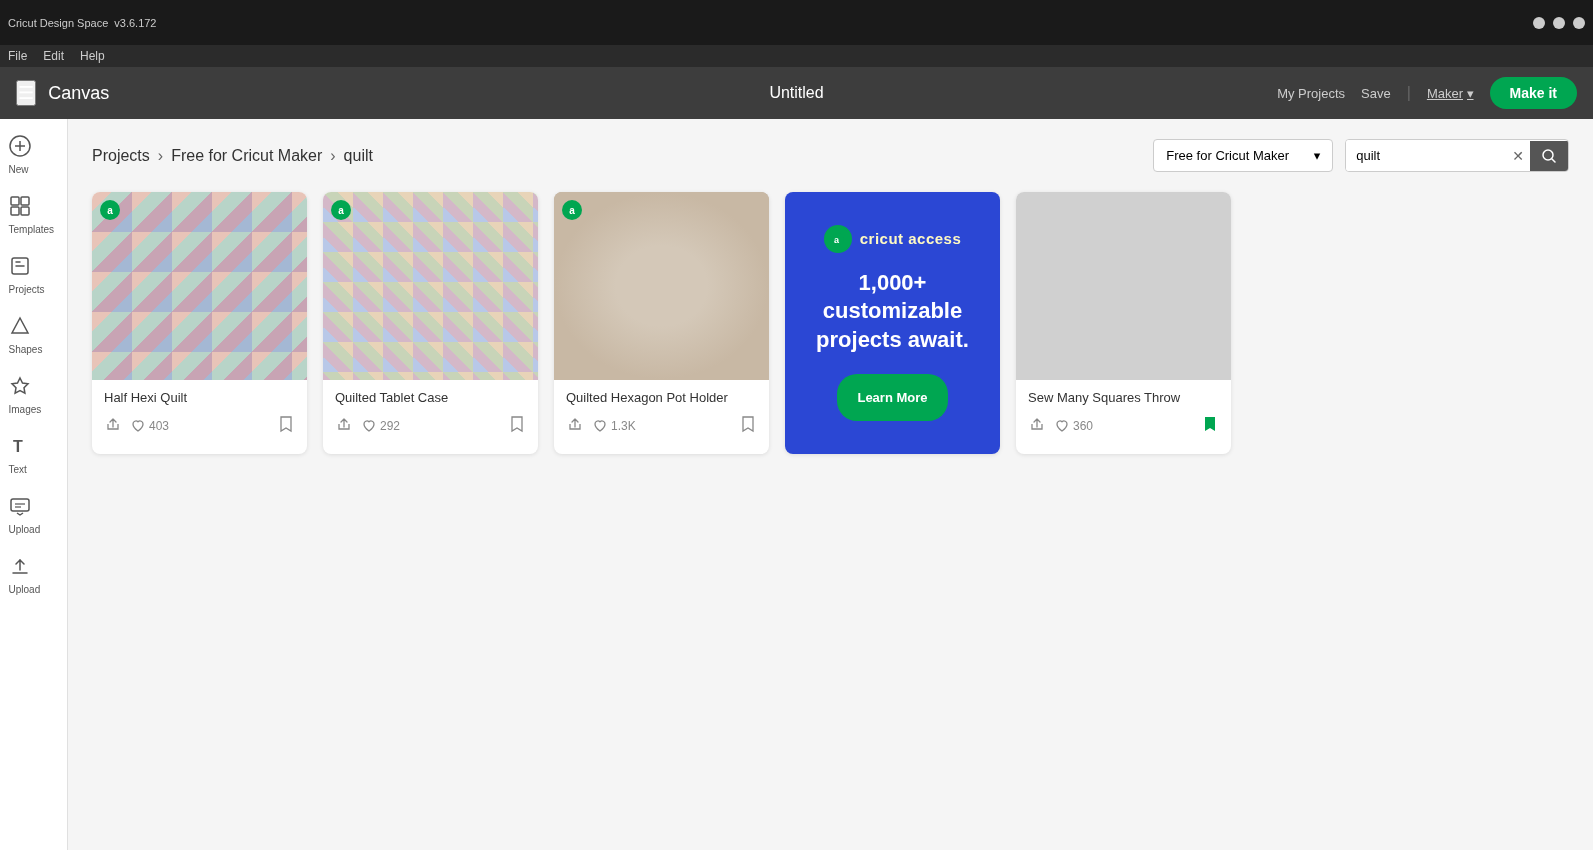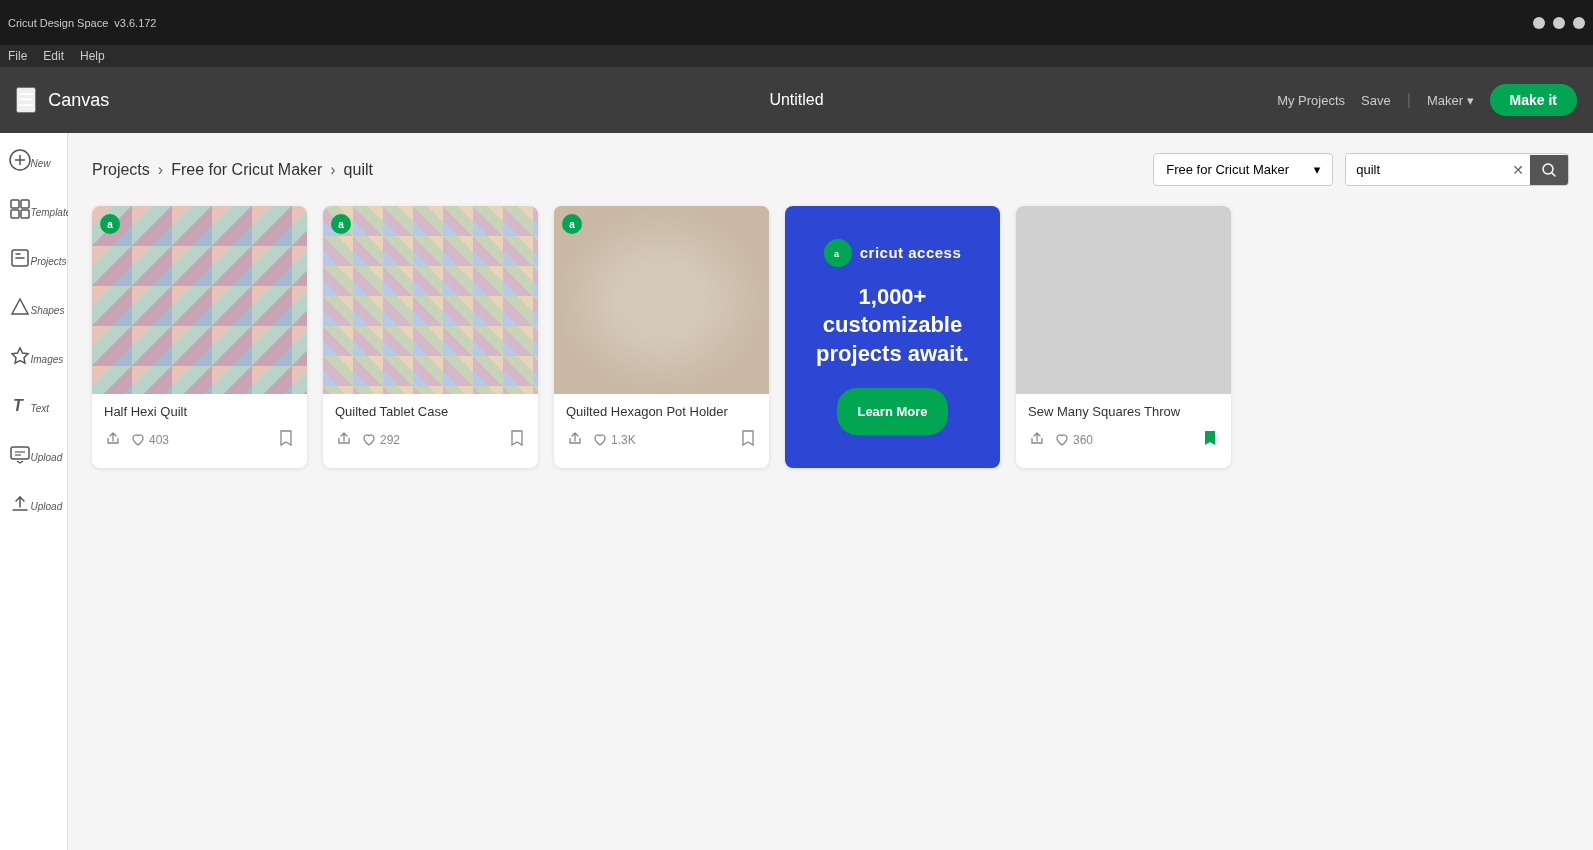--- a/index.html
+++ b/index.html
@@ -50,21 +50,21 @@
       gap: 16px;
     }
     .menu-item {
       color: #ccc;
       font-size: 12px;
       cursor: pointer;
     }
 
     
     .app-header {
-      height: 66px;
+      height: 52px;
       background: #3d3d3d;
       display: flex;
       align-items: center;
       padding: 0 16px;
       position: relative;
     }
     .hamburger-btn {
       color: white;
       font-size: 18px;
       cursor: pointer;
@@ -94,20 +94,21 @@
       cursor: pointer;
     }
     .header-divider { color: #666; }
     .maker-btn {
       color: #ccc;
       font-size: 13px;
       cursor: pointer;
       display: flex;
       align-items: flex-start;
       gap: 4px;
+      text-decoration: underline;
     }
     .make-it-btn {
       background: #00a651;
       color: white;
       border: none;
       border-radius: 20px;
       padding: 8px 20px;
       font-size: 14px;
       font-weight: 600;
       cursor: pointer;
@@ -125,28 +126,27 @@
       background: #ffffff;
       border-right: 1px solid #e0e0e0;
       display: flex;
       flex-direction: column;
       align-items: center;
       padding: 8px 0;
       gap: 4px;
     }
     .sidebar-item {
       display: flex;
-      flex-direction: row;
-      align-items: center;
+      flex-direction: column;
+      align-items: flex-start;
       padding: 8px 4px;
       cursor: pointer;
       border-radius: 6px;
       width: 58px;
       color: #555;
-      font-style: italic;
     }
     .sidebar-icon {
       font-size: 20px;
       margin-bottom: 2px;
     }
     .sidebar-label {
       font-size: 10px;
       text-align: center;
       color: #555;
     }

